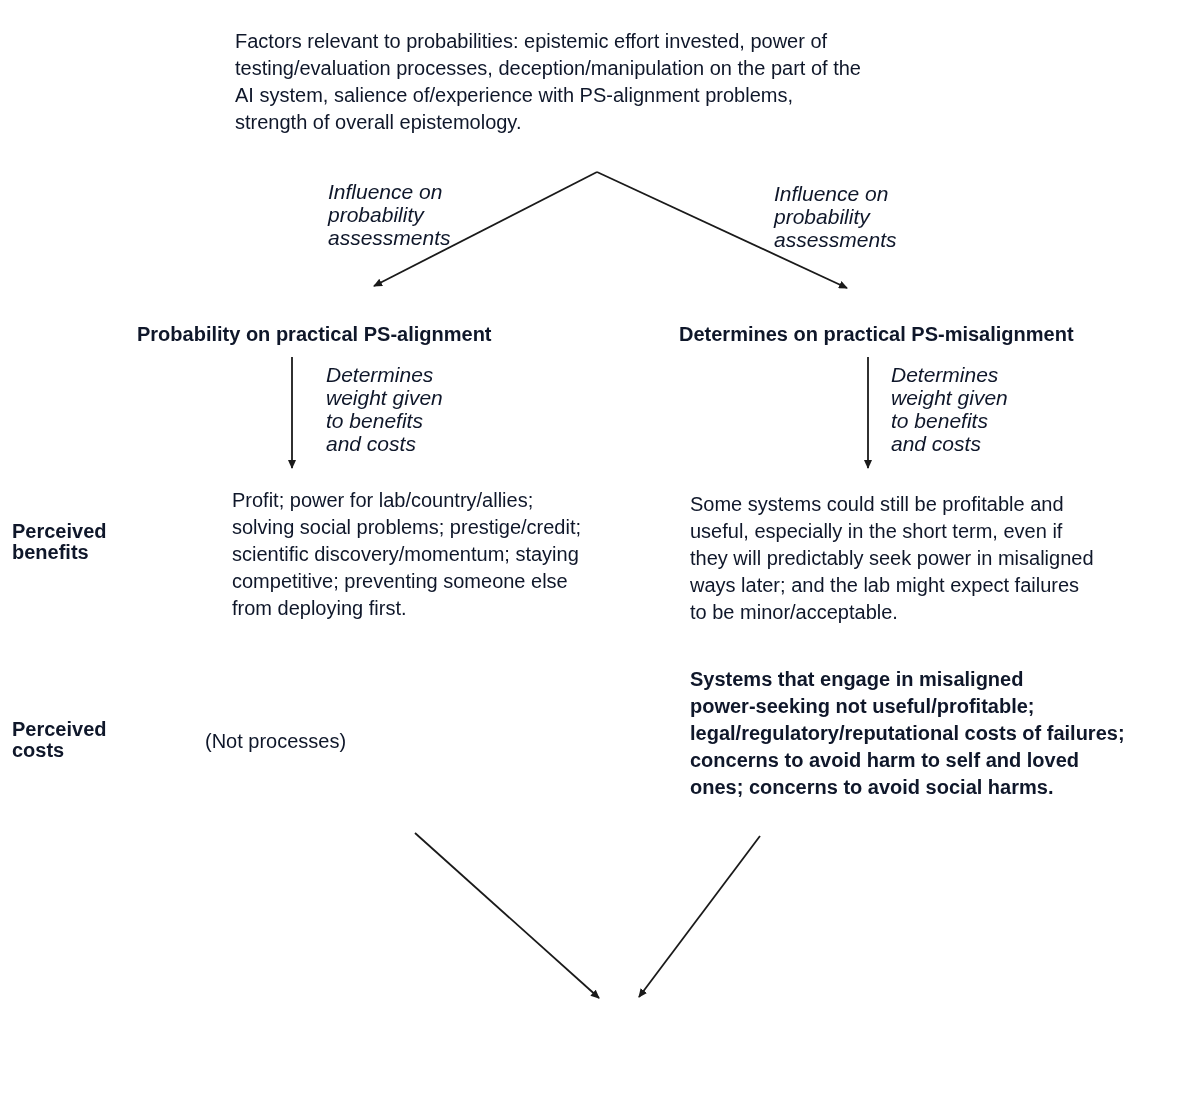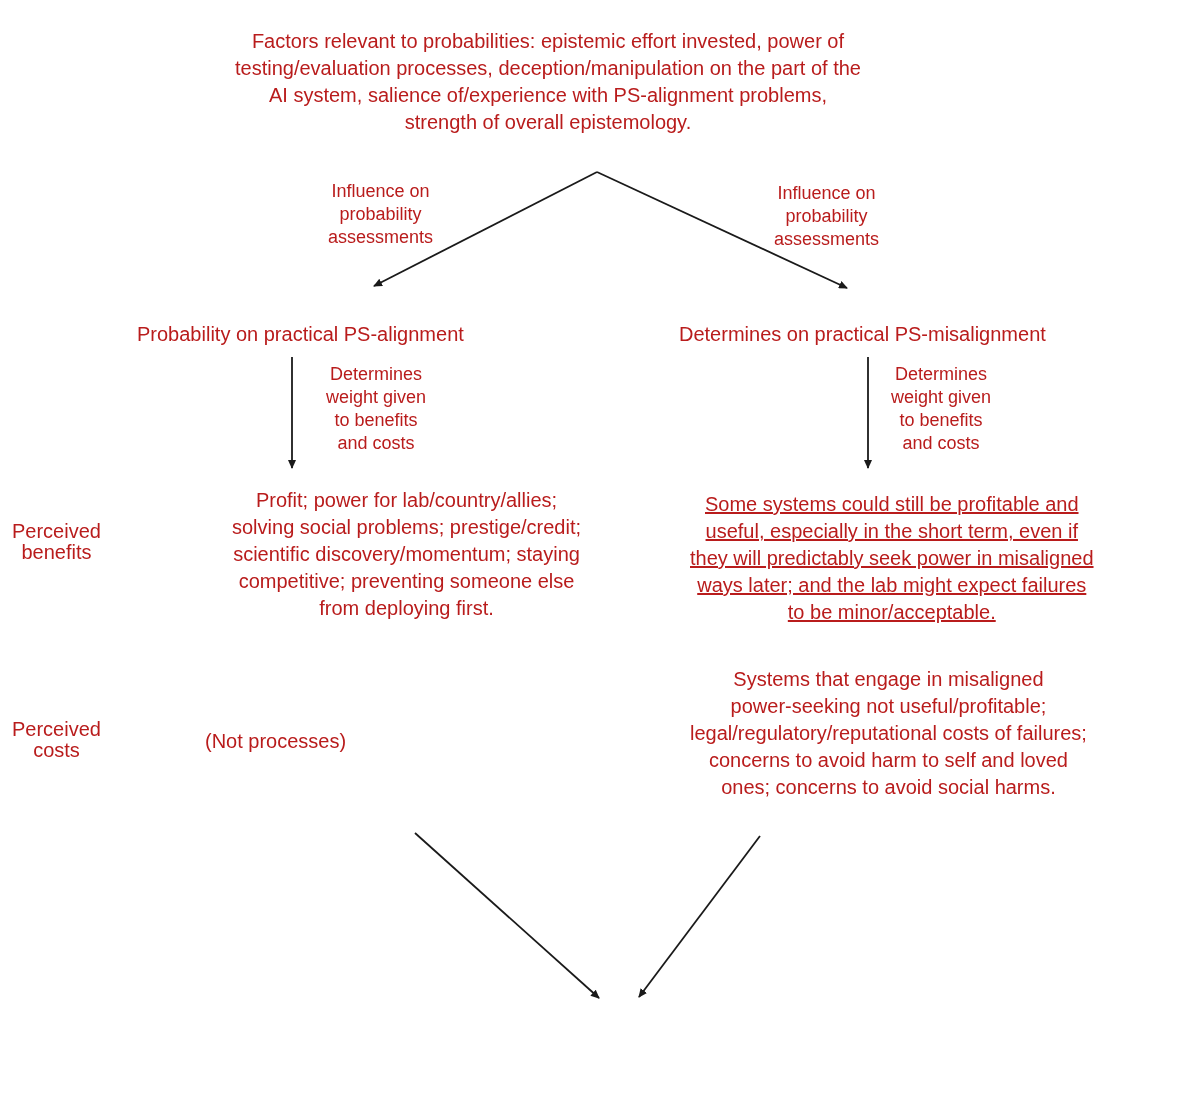--- a/index.html
+++ b/index.html
@@ -9,29 +9,29 @@
     height: 1120px;
     background: #ffffff;
     overflow: hidden;
     font-family: "Liberation Sans", sans-serif;
   }
   .txt {
     position: absolute;
     white-space: pre;
     font-size: 20px;
     line-height: 27px;
-    color: #b91c1c;
+    color: #0f172a;
     font-family: "Liberation Sans", sans-serif;
-    text-align: center;
   }
   .label {
-    font-size: 18px;
+    font-size: 21px;
     line-height: 23px;
+    font-style: italic;
   }
-  .bold { font-weight: normal; }
+  .bold { font-weight: bold; }
   .rowlabel { line-height: 21px; }
   .arrows {
     position: absolute;
     left: 0; top: 0;
     width: 1198px; height: 1120px;
     pointer-events: none;
   }
 </style>
 </head>
 <body>
@@ -81,31 +81,31 @@
 
   <div class="txt bold rowlabel" style="left:12px; top:521px;">Perceived
 benefits</div>
 
   <div class="txt" style="left:232px; top:487px;">Profit; power for lab/country/allies;
 solving social problems; prestige/credit;
 scientific discovery/momentum; staying
 competitive; preventing someone else
 from deploying first.</div>
 
-  <div class="txt" style="left:690px; top:491px;text-decoration:underline;">Some systems could still be profitable and
+  <div class="txt" style="left:690px; top:491px;">Some systems could still be profitable and
 useful, especially in the short term, even if
 they will predictably seek power in misaligned
 ways later; and the lab might expect failures
 to be minor/acceptable.</div>
 
   <div class="txt bold rowlabel" style="left:12px; top:719px;">Perceived
 costs</div>
 
   <div class="txt" style="left:205px; top:728px;">(Not processes)</div>
 
-  <div class="txt" style="left:690px; top:666px;">Systems that engage in misaligned
+  <div class="txt" style="left:690px; top:666px;font-weight:bold;">Systems that engage in misaligned
 power-seeking not useful/profitable;
 legal/regulatory/reputational costs of failures;
 concerns to avoid harm to self and loved
 ones; concerns to avoid social harms.</div>
 
 
 </div>
 
 </body></html>

